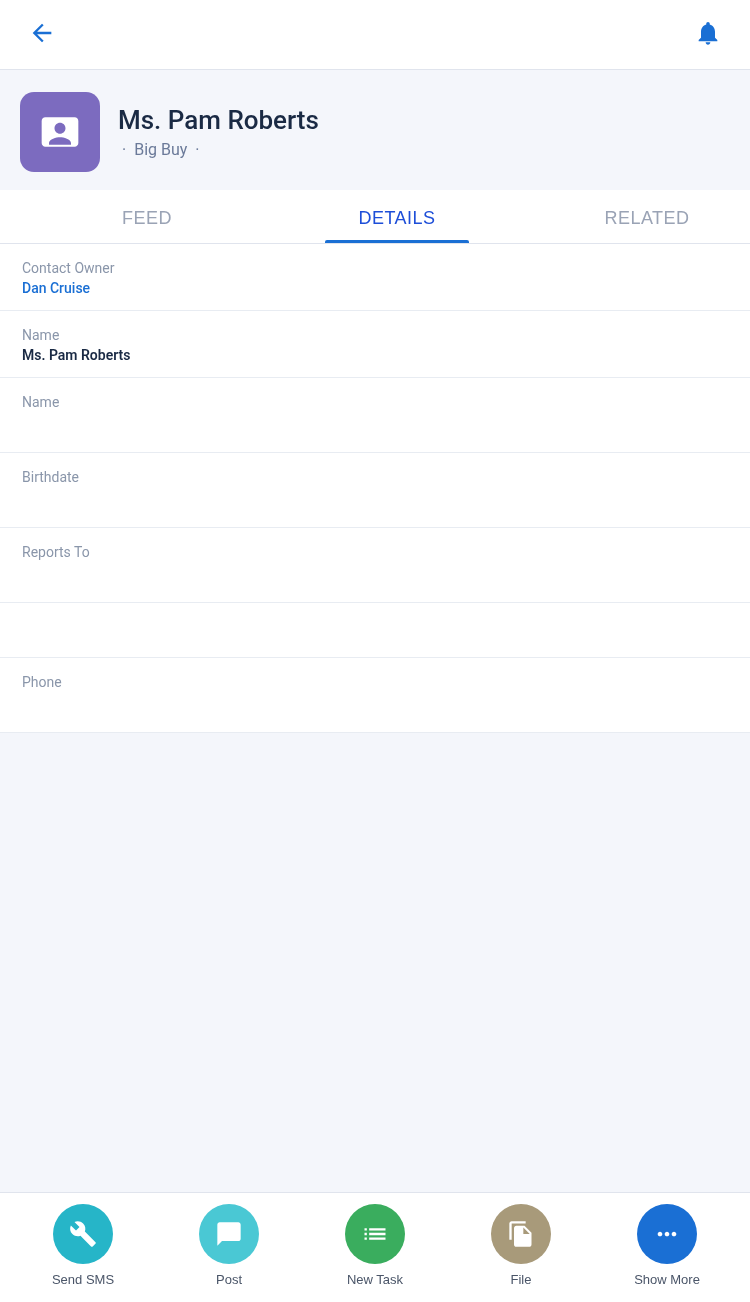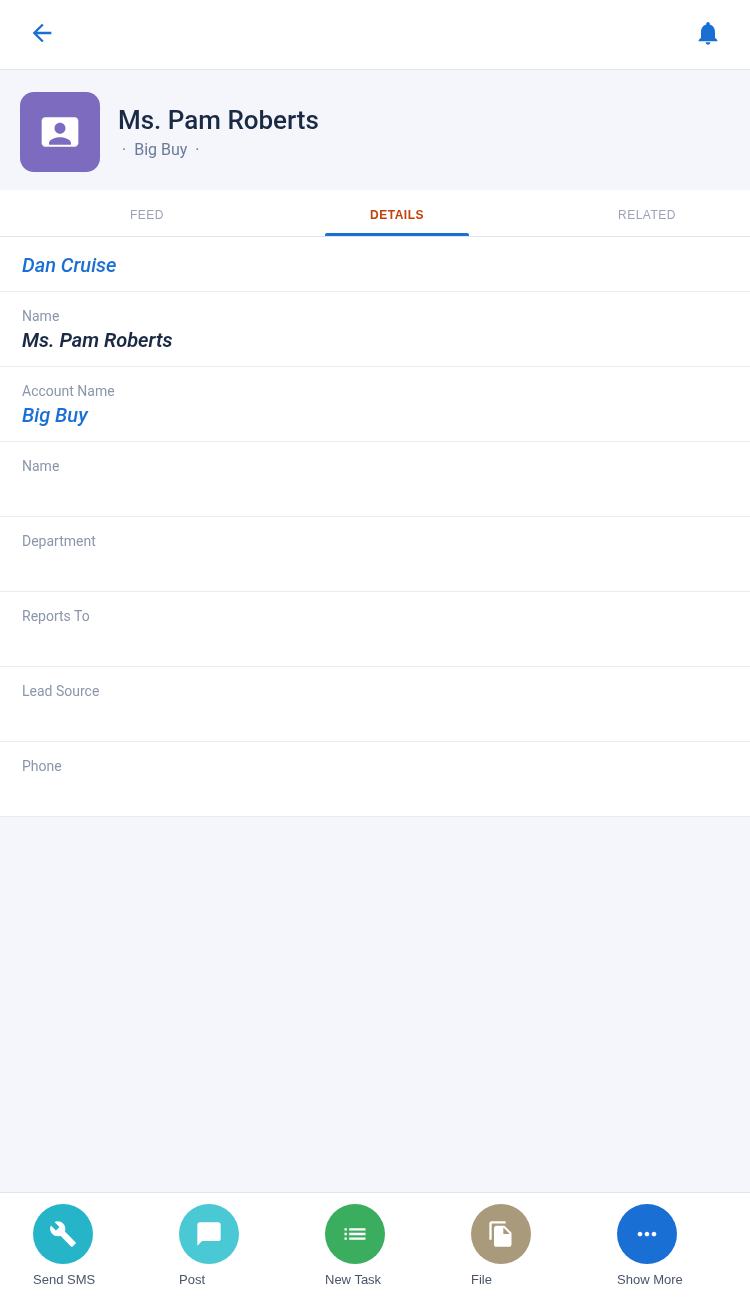--- a/index.html
+++ b/index.html
@@ -92,34 +92,34 @@
     .tabs-bar {
       background: #ffffff;
       display: flex;
       margin-top: 18px;
       border-bottom: 1px solid #e0e4ed;
     }
     .tab-item {
       flex: 1;
       text-align: center;
       padding: 18px 0 14px 0;
-      font-size: 12px;
+      font-size: 18px;
       font-weight: 500;
       color: #9aa3b5;
       letter-spacing: 0.5px;
       cursor: pointer;
       position: relative;
       text-transform: uppercase;
       background: none;
       border: none;
       margin-left: 44px;
     }
     .tab-item.active {
-      color: #c2410c;
-      font-weight: 700;
+      color: #1d4ed8;
+      font-weight: 400;
     }
     .tab-item.active::after {
       content: '';
       position: absolute;
       bottom: 0;
       left: 15%;
       right: 15%;
       height: 3px;
       background: #1a6fd4;
       border-radius: 2px 2px 0 0;
@@ -133,24 +133,23 @@
       padding: 16px 22px 14px 22px;
       border-bottom: 1px solid #e8ecf2;
     }
     .detail-label {
       font-size: 14px;
       color: #8a96aa;
       margin-bottom: 4px;
       font-weight: 400;
     }
     .detail-value {
-      font-size: 20px;
+      font-size: 14px;
       color: #1a2a44;
       font-weight: 600;
-      font-style: italic;
     }
     .detail-value.link {
       color: #1a6fd4;
       font-weight: 500;
     }
     .detail-value.empty {
       min-height: 24px;
     }
 
     
@@ -163,21 +162,21 @@
       border-top: 1px solid #e0e4ed;
       display: flex;
       align-items: center;
       justify-content: space-around;
       padding: 14px 10px 18px 10px;
       height: 110px;
     }
     .toolbar-btn {
       display: flex;
       flex-direction: column;
-      align-items: flex-start;
+      align-items: center;
       gap: 8px;
       background: none;
       border: none;
       cursor: pointer;
       min-width: 100px;
     }
     .toolbar-icon {
       width: 60px;
       height: 60px;
       border-radius: 50%;
@@ -240,51 +239,47 @@
 
 <div class="tabs-bar">
   <button class="tab-item">FEED</button>
   <button class="tab-item active">DETAILS</button>
   <button class="tab-item">RELATED</button>
 </div>
 
 <div class="details-list">
 
   <div class="detail-row">
+    <div class="detail-label">Contact Owner</div>
     <div class="detail-value link">Dan Cruise</div>
   </div>
 
   <div class="detail-row">
     <div class="detail-label">Name</div>
     <div class="detail-value">Ms. Pam Roberts</div>
   </div>
 
-  <div class="detail-row">
-    <div class="detail-label">Account Name</div>
-    <div class="detail-value link">Big Buy</div>
-  </div>
 
   <div class="detail-row">
     <div class="detail-label">Name</div>
     <div class="detail-value empty"></div>
   </div>
 
 
   <div class="detail-row">
-    <div class="detail-label">Department</div>
+    <div class="detail-label">Birthdate</div>
     <div class="detail-value empty"></div>
   </div>
 
   <div class="detail-row">
     <div class="detail-label">Reports To</div>
     <div class="detail-value empty"></div>
   </div>
 
   <div class="detail-row">
-    <div class="detail-label">Lead Source</div>
     <div class="detail-value empty"></div>
   </div>
 
   <div class="detail-row">
     <div class="detail-label">Phone</div>
     <div class="detail-value empty"></div>
   </div>
 
 </div>
 

